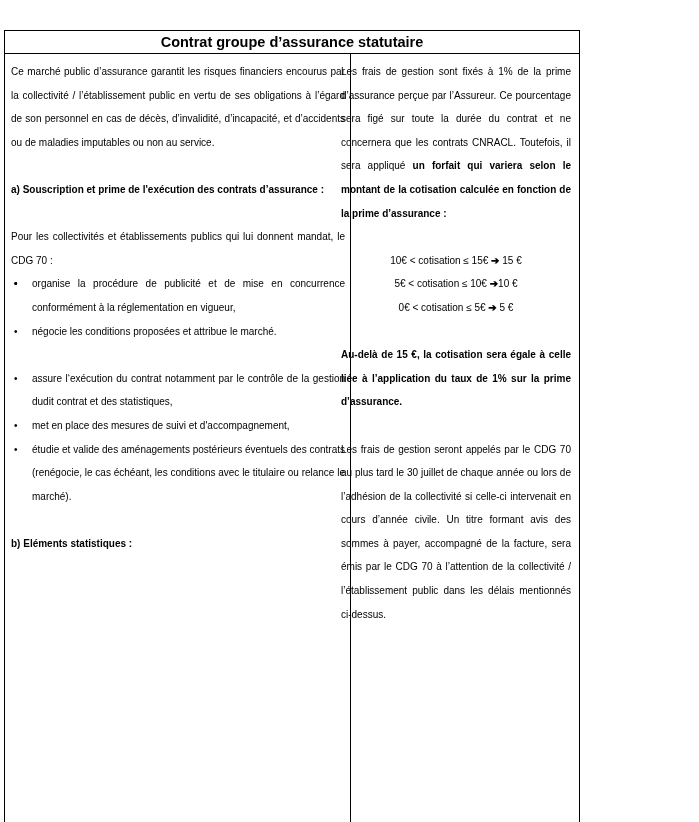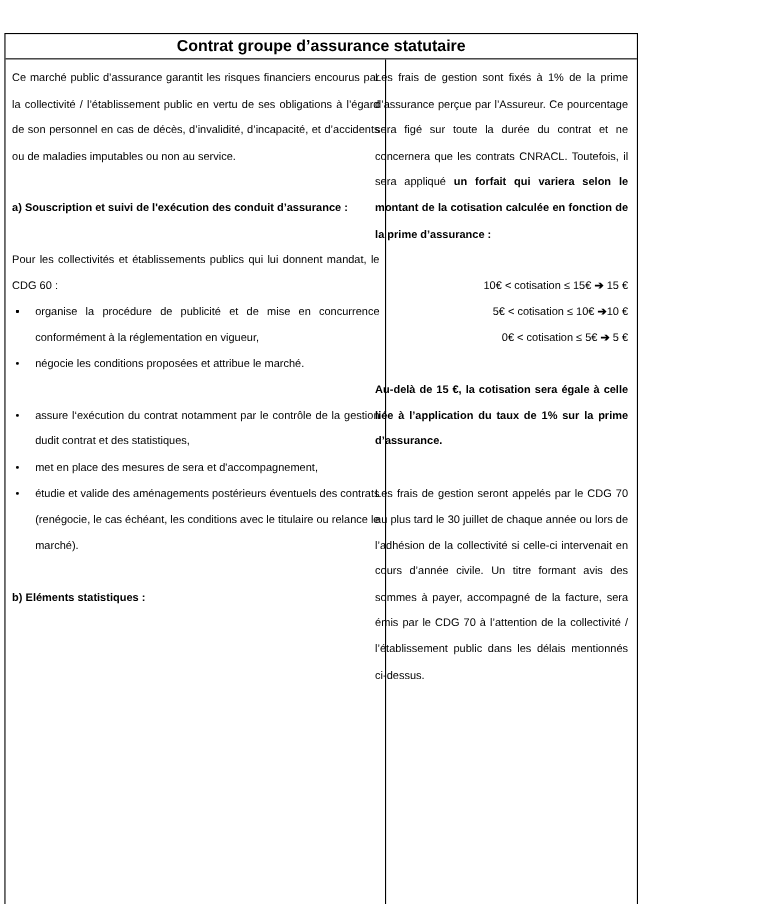--- a/index.html
+++ b/index.html
@@ -24,44 +24,44 @@
 </style>
 </head>
 <body>
 
 <div class="tbl">
   <div class="hdr">Contrat groupe d’assurance statutaire</div>
 
   <div class="col colL">
     <p>Ce marché public d’assurance garantit les risques financiers encourus par la collectivité / l’établissement public en vertu de ses obligations à l’égard de son personnel en cas de décès, d’invalidité, d’incapacité, et d’accidents ou de maladies imputables ou non au service.</p>
     <div class="gap"></div>
-    <p><b>a) Souscription et suivi de l'exécution des conduit d’assurance :</b></p>
+    <p><b>a) Souscription et prime de l'exécution des contrats d’assurance :</b></p>
     <div class="gap"></div>
-    <p>Pour les collectivités et établissements publics qui lui donnent mandat, le CDG 60 :</p>
+    <p>Pour les collectivités et établissements publics qui lui donnent mandat, le CDG 70 :</p>
     <ul>
       <li><span class="bul">•</span></li>
       <li><span class="bul">•</span></li>
       <li><span class="bul">•</span><span>organise la procédure de publicité et de mise en concurrence conformément à la réglementation en vigueur,</span></li>
       <li><span class="bul">•</span><span>négocie les conditions proposées et attribue le marché.</span></li>
     </ul>
     <div class="gap"></div>
     <ul>
       <li><span class="bul">•</span><span>assure l‘exécution du contrat notamment par le contrôle de la gestion dudit contrat et des statistiques,</span></li>
-      <li><span class="bul">•</span><span>met en place des mesures de sera et d'accompagnement,</span></li>
+      <li><span class="bul">•</span><span>met en place des mesures de suivi et d'accompagnement,</span></li>
       <li><span class="bul">•</span><span>étudie et valide des aménagements postérieurs éventuels des contrats (renégocie, le cas échéant, les conditions avec le titulaire ou relance le marché).</span></li>
     </ul>
     <div class="gap"></div>
     <p><b>b) Eléments statistiques :</b></p>
 
   </div>
 
   <div class="col colR">
     <p><span>Les frais de gestion sont fixés à 1% de la prime d’assurance perçue par l’Assureur. Ce pourcentage sera figé sur toute la durée du contrat et ne concernera que les contrats CNRACL. Toutefois, il sera appliqué </span><b>un forfait qui variera selon le montant de la cotisation calculée en fonction de la prime d’assurance :</b></p>
     <div class="gap"></div>
-    <div style="text-align:right;">
+    <div style="text-align:center;">
       <p><span>10€ &lt; cotisation ≤ 15€</span> <b>➔</b><span> 15 €</span></p>
       <p><span>5€ &lt; cotisation  ≤ 10€</span> <b>➔</b><span>10 €</span></p>
       <p><span>0€ &lt; cotisation  ≤ 5€</span> <b>➔</b><span> 5 €</span></p>
     </div>
     <div class="gap"></div>
     <p><b>Au-delà de 15 €, la cotisation sera égale à celle liée à l’application du taux de 1% sur la prime d’assurance.</b></p>
     <div class="gap"></div>
     <p>Les frais de gestion seront appelés par le CDG 70 au plus tard le 30 juillet de chaque année ou lors de l’adhésion de la collectivité si celle-ci intervenait en cours d’année civile. Un titre formant avis des sommes à payer, accompagné de la facture, sera émis par le CDG 70 à l’attention de la collectivité / l’établissement public dans les délais mentionnés ci-dessus.</p>
   </div>
 </div>

